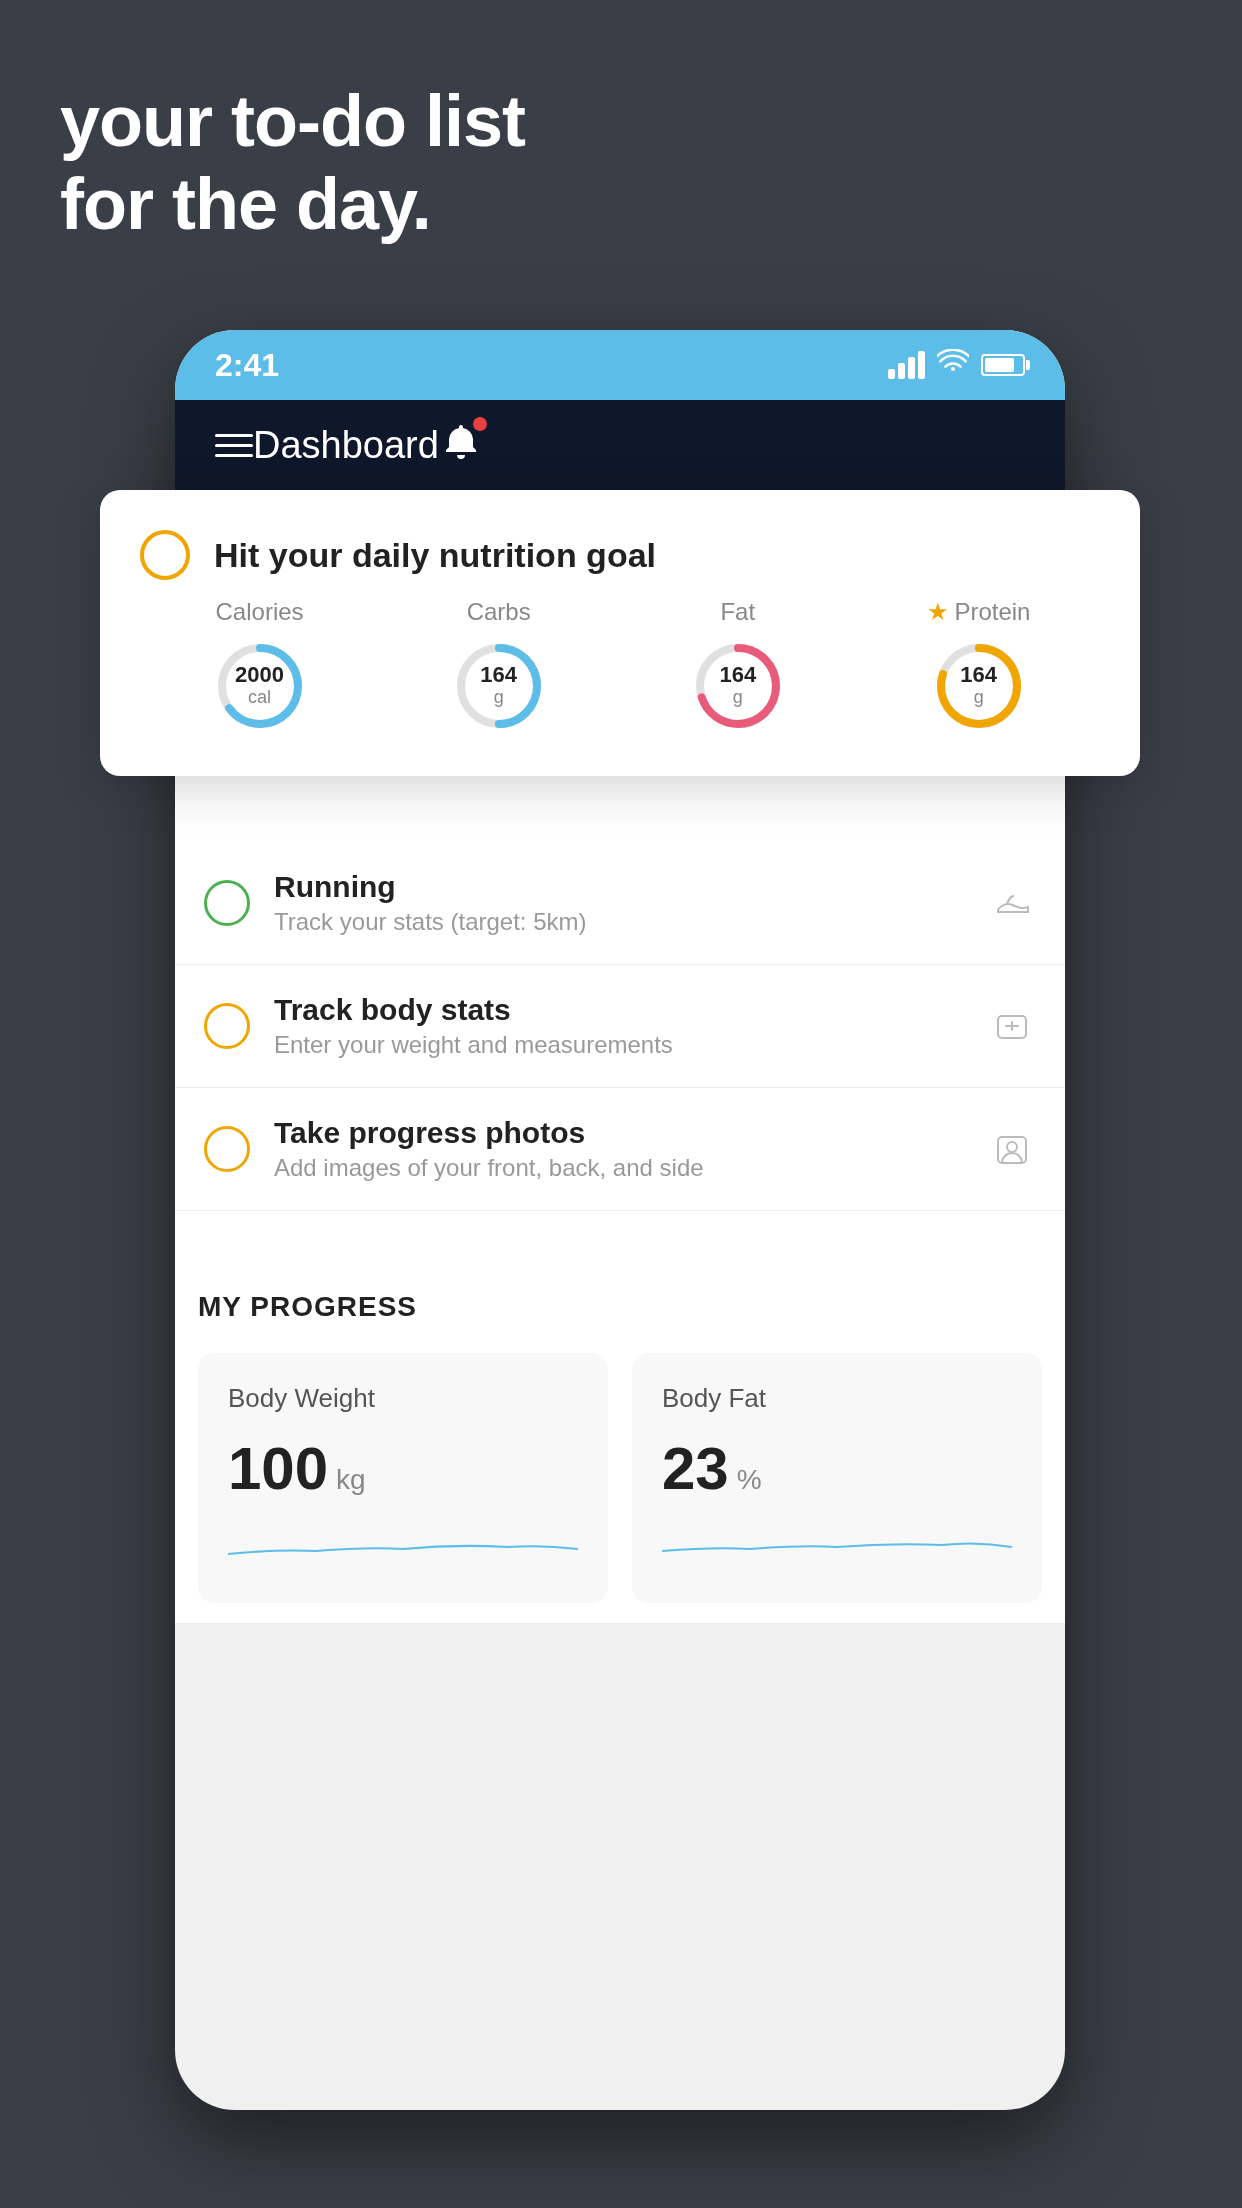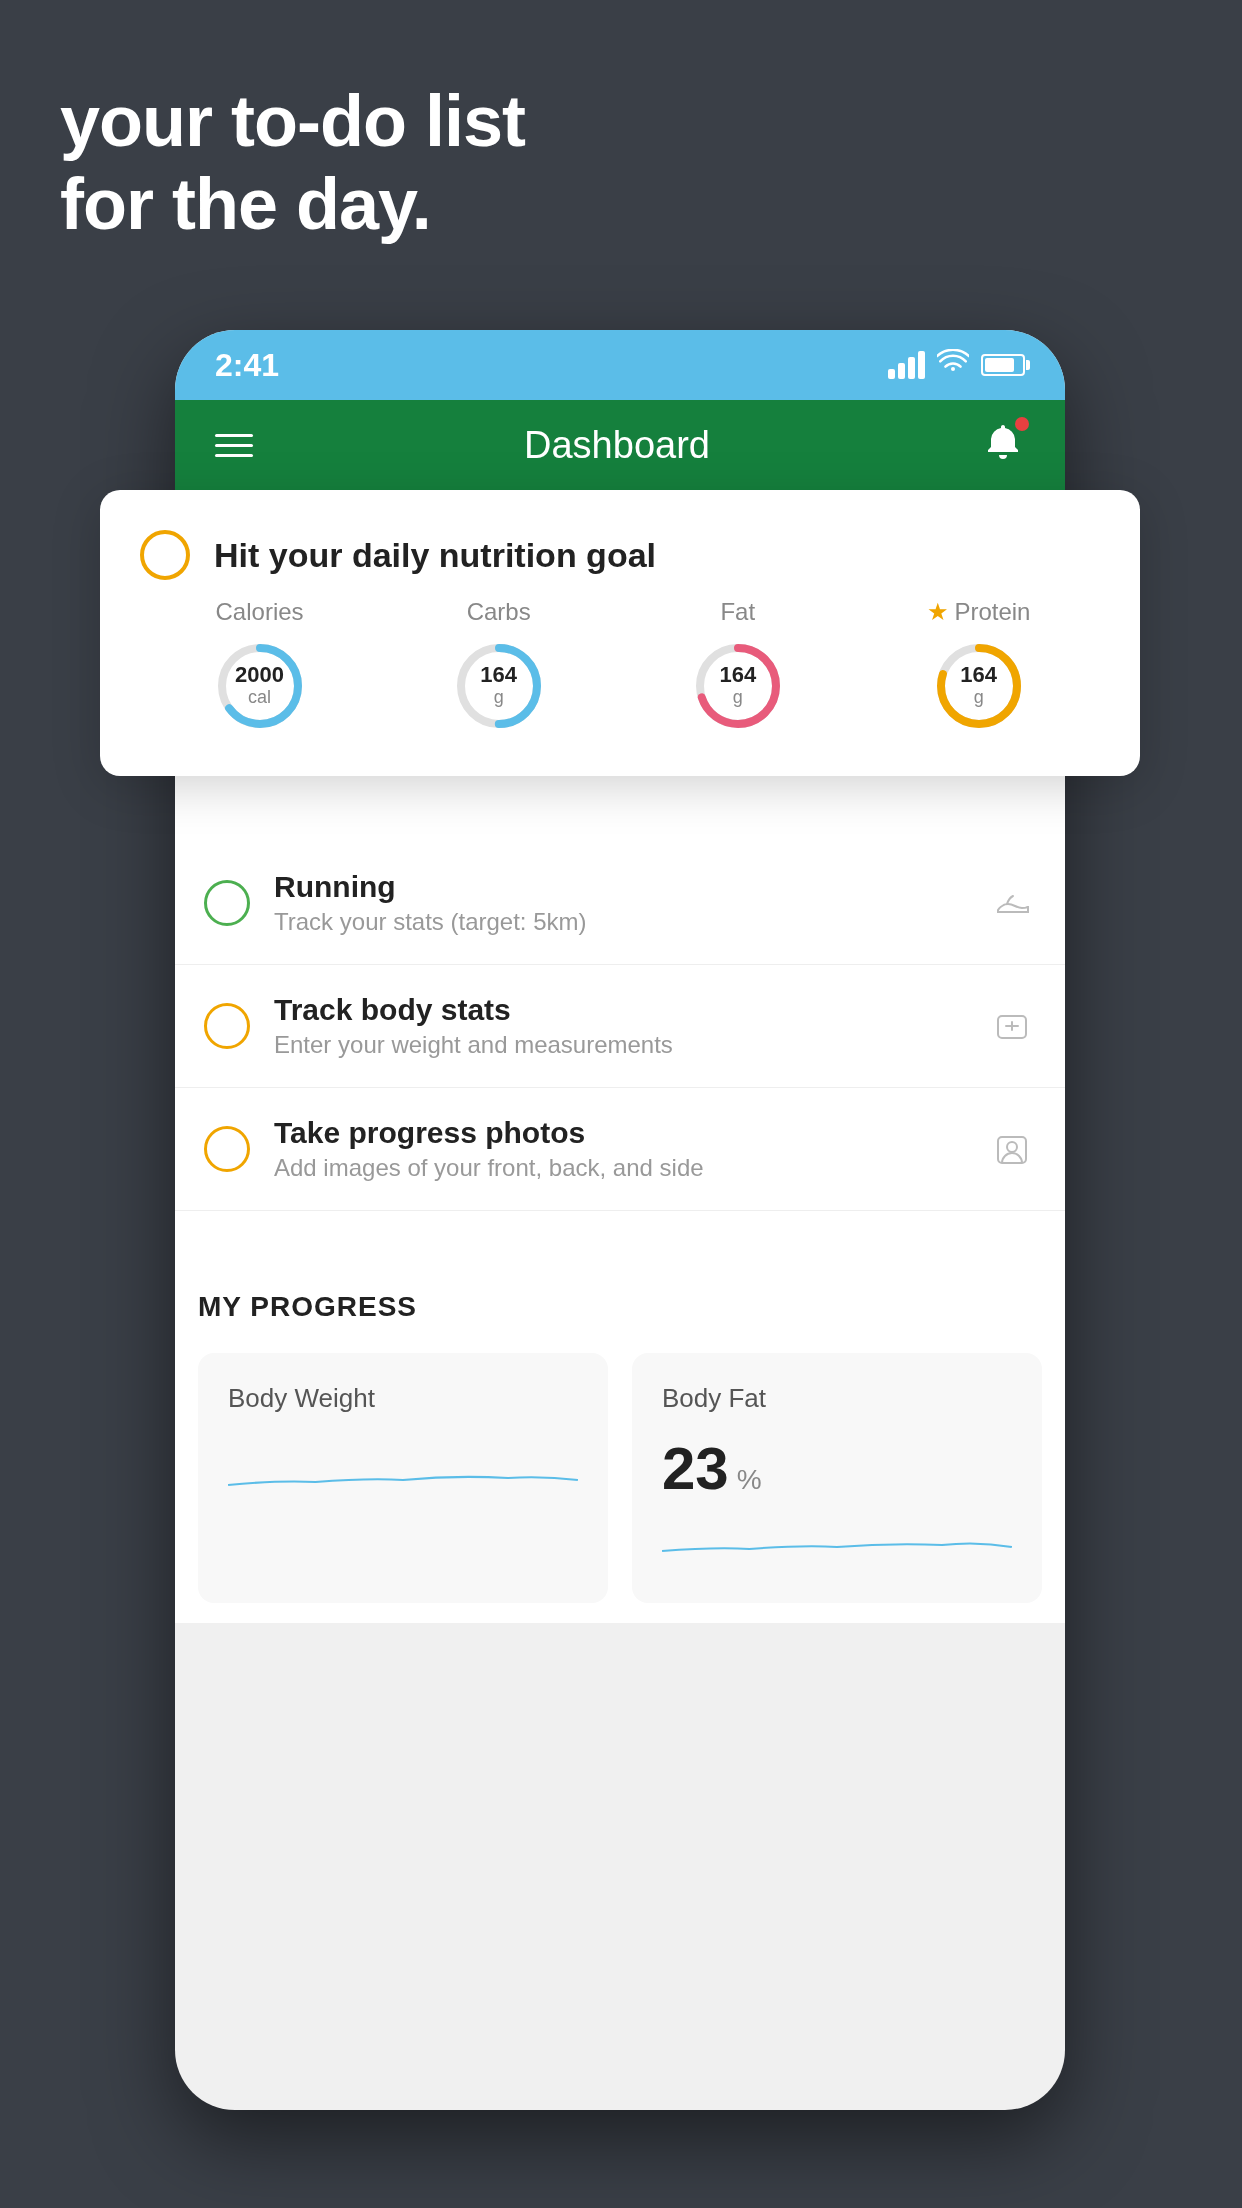--- a/index.html
+++ b/index.html
@@ -94,25 +94,25 @@
     }
     .battery-fill {
       background: white;
       height: 100%;
       width: 80%;
       border-radius: 2px;
     }
 
     
     .nav-bar {
-      background: #15803d;
+      background: #0f172a;
       height: 90px;
       display: flex;
       align-items: center;
-      justify-content: space-between;
+      justify-content: flex-start;
       padding: 0 40px;
     }
     .hamburger {
       display: flex;
       flex-direction: column;
       gap: 7px;
       cursor: pointer;
     }
     .hamburger span {
       display: block;
@@ -431,20 +431,24 @@
         </div>
       </div>
     </div>
 
     <div class="progress-section">
       <div class="progress-header">MY PROGRESS</div>
       <div class="progress-cards">
 
         <div class="progress-card">
           <div class="progress-card-title">Body Weight</div>
+          <div class="progress-value-row">
+            <span class="progress-value">100</span>
+            <span class="progress-unit">kg</span>
+          </div>
           <svg class="mini-chart" viewBox="0 0 200 50" preserveAspectRatio="none">
             <path d="M0 35 Q30 30 50 32 Q80 28 100 30 Q130 25 160 28 Q180 26 200 30" stroke="#5bbde8" stroke-width="2" fill="none"></path>
           </svg>
         </div>
 
         <div class="progress-card">
           <div class="progress-card-title">Body Fat</div>
           <div class="progress-value-row">
             <span class="progress-value">23</span>
             <span class="progress-unit">%</span>

